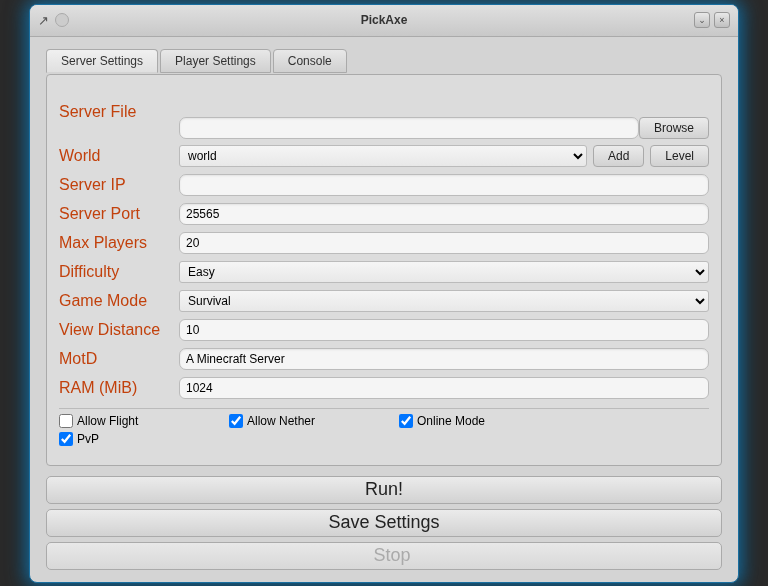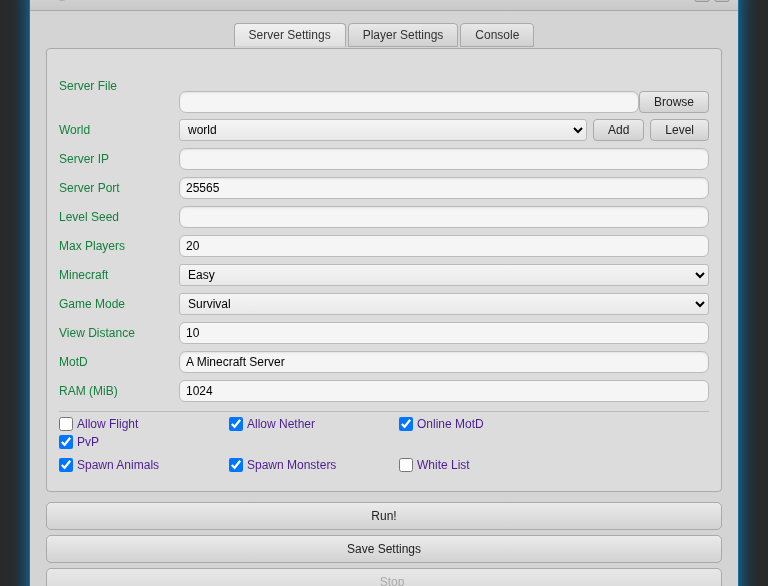--- a/index.html
+++ b/index.html
@@ -77,21 +77,20 @@
       font-size: 9px;
       color: #555;
     }
     .content {
       padding: 12px 16px 12px 16px;
     }
     .tabs {
       display: flex;
       gap: 0;
       margin-bottom: 1px;
-      justify-content: center;
     }
     .tab {
       padding: 4px 14px;
       border: 1px solid #aaa;
       background: linear-gradient(to bottom, #e8e8e8, #d0d0d0);
       cursor: pointer;
       font-size: 12px;
       border-radius: 4px 4px 0 0;
       color: #333;
     }
@@ -111,22 +110,22 @@
       padding: 10px 12px 10px 12px;
     }
     .form-row {
       display: flex;
       align-items: center;
       margin-bottom: 5px;
       min-height: 24px;
     }
     .form-label {
       width: 120px;
-      font-size: 12px;
-      color: #15803d;
+      font-size: 16px;
+      color: #c2410c;
       flex-shrink: 0;
     }
     .form-input {
       flex: 1;
       height: 22px;
       border: 1px solid #bbb;
       border-radius: 7px;
       background: #f5f5f5;
       padding: 0 6px;
       font-size: 12px;
@@ -185,35 +184,35 @@
       gap: 4px;
       min-width: 170px;
       margin-bottom: 4px;
     }
     .checkbox-item input[type=checkbox] {
       width: 14px;
       height: 14px;
     }
     .checkbox-label {
       font-size: 12px;
-      color: #4c1d95;
+      color: #000000;
     }
     .bottom-buttons {
       margin-top: 10px;
       display: flex;
       flex-direction: column;
       gap: 5px;
     }
     .big-btn {
       width: 100%;
       height: 28px;
       border: 1px solid #aaa;
       border-radius: 5px;
       background: linear-gradient(to bottom, #ebebeb, #d2d2d2);
-      font-size: 12px;
+      font-size: 18px;
       cursor: pointer;
       color: #222;
     }
     .big-btn:disabled, .big-btn.disabled {
       color: #aaa;
       cursor: default;
       background: linear-gradient(to bottom, #e8e8e8, #d8d8d8);
       padding-left: 16px;
     }
     .divider-line {
@@ -271,32 +270,28 @@
       <div class="form-row">
         <span class="form-label">Server IP</span>
         <input type="text" class="form-input" value="" style="">
       </div>
 
       <div class="form-row">
         <span class="form-label">Server Port</span>
         <input type="text" class="form-input" value="25565" style="">
       </div>
 
-      <div class="form-row">
-        <span class="form-label">Level Seed</span>
-        <input type="text" class="form-input" value="" style="">
-      </div>
 
       <div class="form-row">
         <span class="form-label">Max Players</span>
         <input type="number" class="spinner-input" value="20" style="">
       </div>
 
       <div class="form-row">
-        <span class="form-label">Minecraft</span>
+        <span class="form-label">Difficulty</span>
         <select class="form-select">
           <option>Easy</option>
           <option>Normal</option>
           <option>Hard</option>
           <option>Peaceful</option>
         </select>
       </div>
 
       <div class="form-row">
         <span class="form-label">Game Mode</span>
@@ -328,42 +323,28 @@
         <div class="checkbox-item">
           <input type="checkbox" id="allow-flight" style="">
           <label class="checkbox-label" for="allow-flight">Allow Flight</label>
         </div>
         <div class="checkbox-item">
           <input type="checkbox" id="allow-nether" checked="" style="">
           <label class="checkbox-label" for="allow-nether">Allow Nether</label>
         </div>
         <div class="checkbox-item">
           <input type="checkbox" id="online-mode" checked="" style="">
-          <label class="checkbox-label" for="online-mode">Online MotD</label>
+          <label class="checkbox-label" for="online-mode">Online Mode</label>
         </div>
         <div class="checkbox-item">
           <input type="checkbox" id="pvp" checked="" style="">
           <label class="checkbox-label" for="pvp">PvP</label>
         </div>
       </div>
 
-      <div class="checkbox-group">
-        <div class="checkbox-item">
-          <input type="checkbox" id="spawn-animals" checked="" style="">
-          <label class="checkbox-label" for="spawn-animals">Spawn Animals</label>
-        </div>
-        <div class="checkbox-item">
-          <input type="checkbox" id="spawn-monsters" checked="" style="">
-          <label class="checkbox-label" for="spawn-monsters">Spawn Monsters</label>
-        </div>
-        <div class="checkbox-item">
-          <input type="checkbox" id="white-list" style="">
-          <label class="checkbox-label" for="white-list">White List</label>
-        </div>
-      </div>
 
     </div>
 
     <div class="bottom-buttons">
       <button class="big-btn">Run!</button>
       <button class="big-btn">Save Settings</button>
       <button class="big-btn disabled" disabled="">Stop</button>
     </div>
 
   </div>

